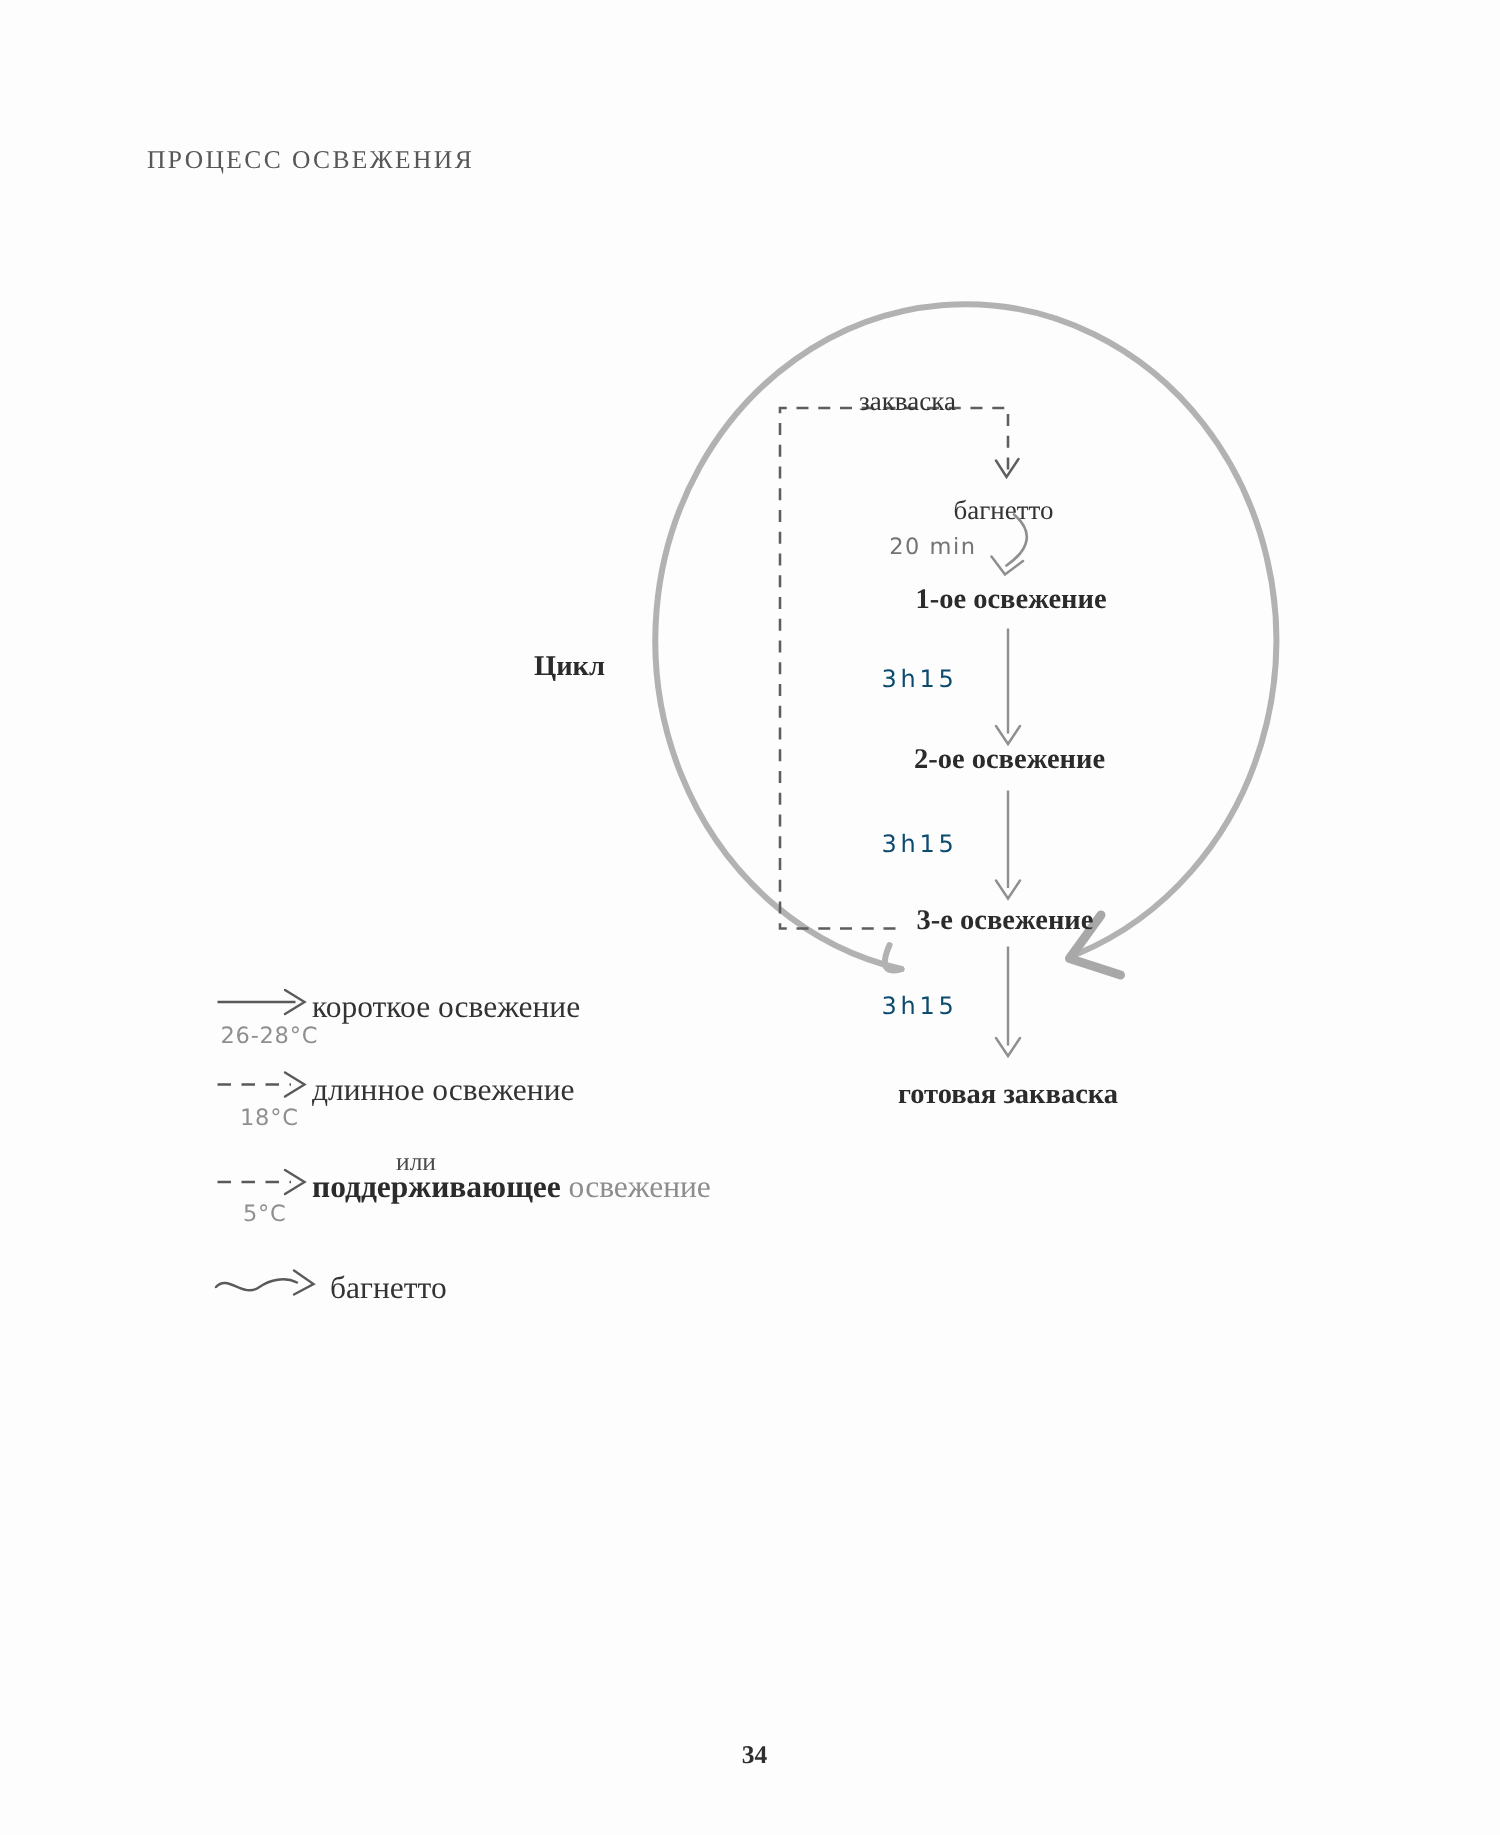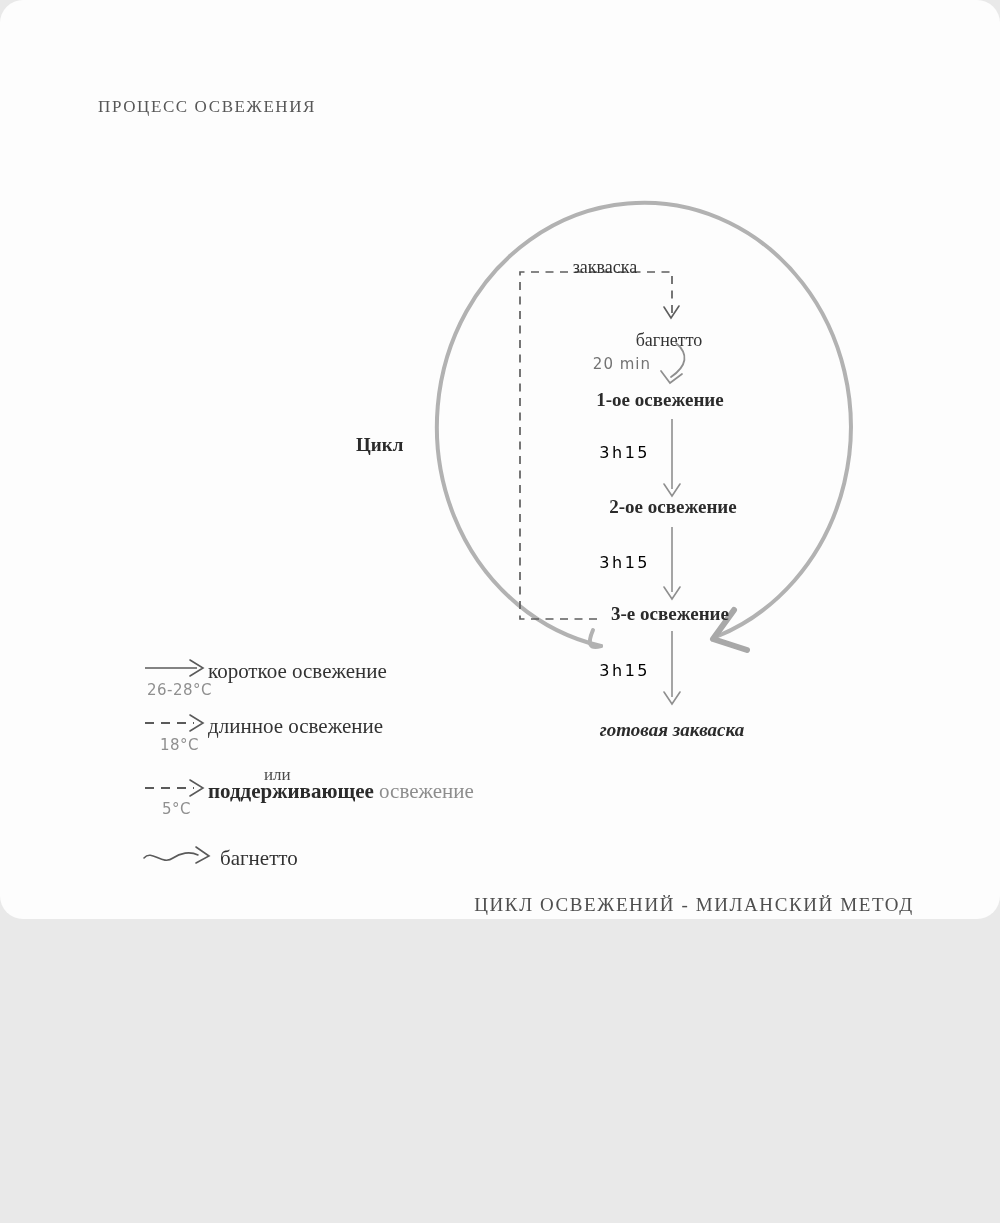--- a/index.html
+++ b/index.html
@@ -1,38 +1,37 @@
 <!DOCTYPE html>
 <html><head>
 <meta charset="utf-8">
 <style>
   html,body{margin:0;padding:0;background:#e9e9e9;}
   .page{
     position:relative;
-    width:1000px;height:919px;
+    width:1000px;height:1223px;
     background:#fdfdfd;
     overflow:hidden;
     font-family:"Liberation Serif", serif;
-    border-radius:23px;
   }
   .abs{position:absolute;white-space:nowrap;}
   .center{transform:translateX(-50%);}
   .title{
     font-size:17px;letter-spacing:1.6px;color:#575757;
   }
   .caption{
     font-size:19px;letter-spacing:1.6px;color:#4f4f4f;
   }
   .node{font-size:18px;color:#333;margin-top:16px;}
   .node-bold{font-size:19px;font-weight:bold;color:#2b2b2b;}
   .cycle-label{font-size:19px;font-weight:bold;color:#2b2b2b;}
   .interval{
     font-family:"DejaVu Sans", sans-serif;
-    font-size:16px;letter-spacing:2.5px;color:#000000;
-    text-align:right;
+    font-size:16px;letter-spacing:2.5px;color:#0c4a6e;
+    text-align:center;
   }
   .interval-min{
     font-family:"DejaVu Sans", sans-serif;
     font-size:15px;letter-spacing:1px;color:#737373;
     text-align:right;
   }
   .temp{
     font-family:"DejaVu Sans", sans-serif;
     font-size:15px;letter-spacing:.5px;color:#8f8f8f;
   }
@@ -81,40 +80,39 @@
   </svg>
 
   <div class="abs title" style="left:98px;top:97px;">ПРОЦЕСС ОСВЕЖЕНИЯ</div>
 
   <div class="abs cycle-label" style="left:356px;top:434px;">Цикл</div>
 
   <div class="abs node center" style="left:605px;top:241px;">закваска</div>
   <div class="abs node center" style="left:669px;top:314px;">багнетто</div>
   <div class="abs interval-min" style="left:576px;top:355px;width:75px;">20 min</div>
 
-  <div class="abs node-bold center" style="left:660px;top:389px;">1-ое освежение</div>
+  <div class="abs node-bold center" style="left:674px;top:389px;">1-ое освежение</div>
   <div class="abs interval" style="left:576px;top:443px;width:74px;">3h15</div>
 
   <div class="abs node-bold center" style="left:673px;top:496px;">2-ое освежение</div>
   <div class="abs interval" style="left:576px;top:553px;width:74px;">3h15</div>
 
   <div class="abs node-bold center" style="left:670px;top:603px;">3-е освежение</div>
   <div class="abs interval" style="left:576px;top:661px;width:74px;">3h15</div>
 
-  <div class="abs node-bold center" style="left:672px;top:719px;font-style:italic;">готовая закваска</div>
+  <div class="abs node-bold center" style="left:672px;top:719px;">готовая закваска</div>
 
   <div class="abs legend-label" style="left:208px;top:659px;">короткое освежение</div>
   <div class="abs temp" style="left:147px;top:681px;">26-28°C</div>
 
   <div class="abs legend-label" style="left:208px;top:714px;">длинное освежение</div>
   <div class="abs temp" style="left:160px;top:736px;">18°C</div>
 
   <div class="abs or-label" style="left:264px;top:745px;margin-top:20px;">или</div>
 
   <div class="abs legend-label" style="left:208px;top:779px;"><span class="legend-strong">поддерживающее</span><span class="legend-rest"> освежение</span></div>
   <div class="abs temp" style="left:162px;top:800px;">5°C</div>
 
   <div class="abs legend-label" style="left:220px;top:846px;">багнетто</div>
 
-  <div class="abs caption center" style="left:694px;top:894px;">ЦИКЛ ОСВЕЖЕНИЙ - МИЛАНСКИЙ МЕТОД</div>
   <div class="abs pageno center" style="left:503px;top:1160px;">34</div>
 
 </div>
 
 </body></html>

